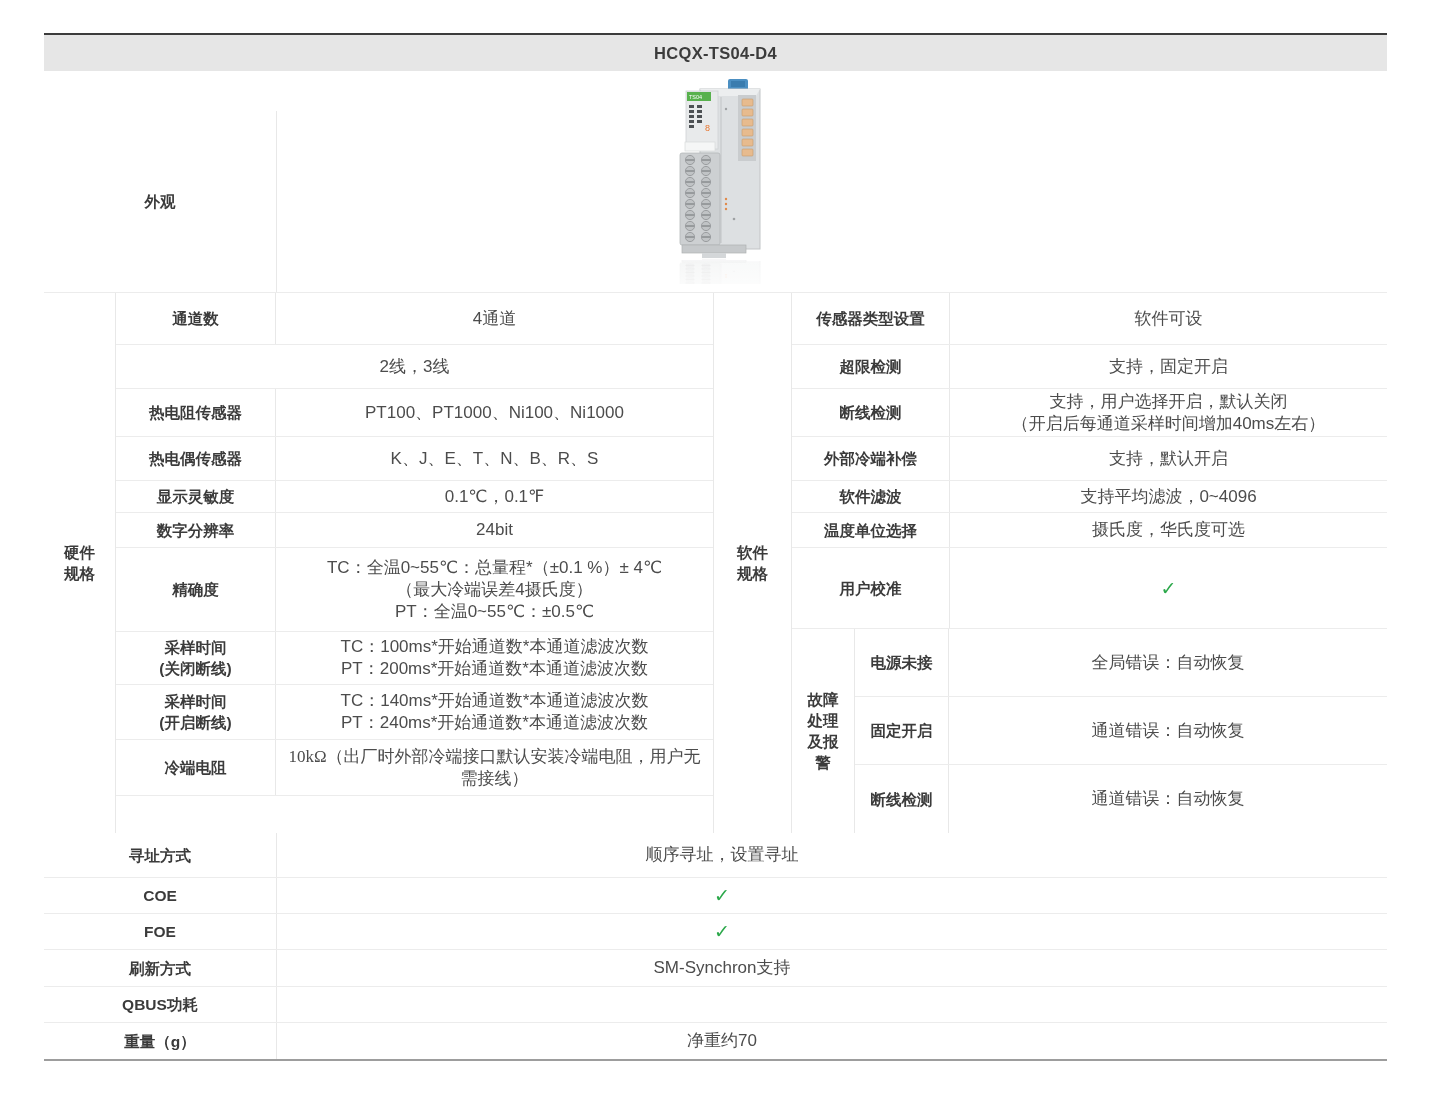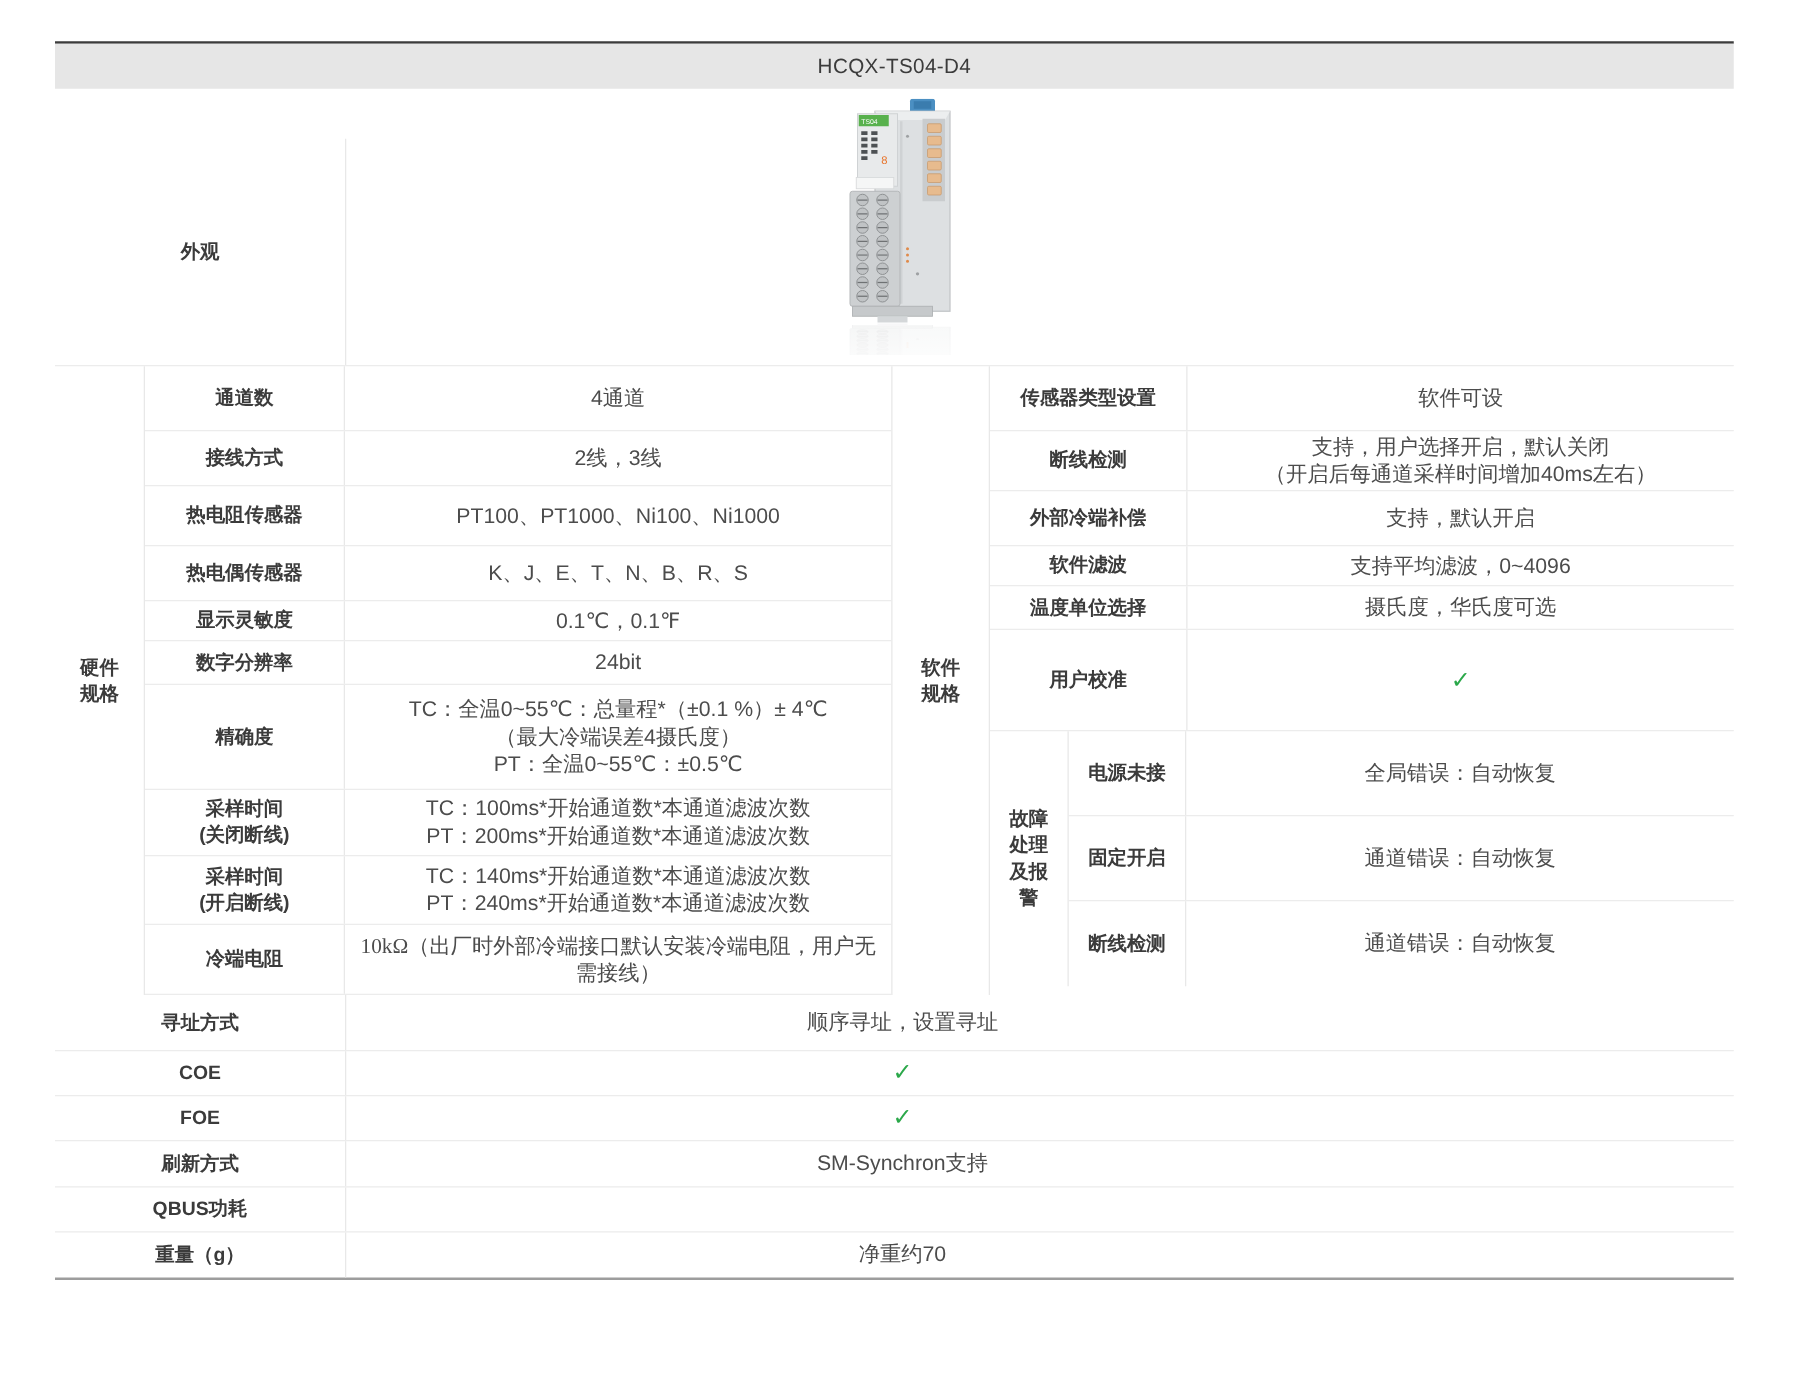--- a/index.html
+++ b/index.html
@@ -20,21 +20,21 @@
   }
   .spec-table{
     position:absolute;left:44px;top:33px;width:1343px;
     border-top:2px solid var(--border-dark);
     border-bottom:2px solid var(--border-bottom-gray);
     box-sizing:border-box;
   }
   .hdr{
     height:36px;background:var(--header-bg);
     display:flex;align-items:center;justify-content:center;
-    font-size:16.5px;font-weight:normal;color:var(--label-color);
+    font-size:16.5px;font-weight:bold;color:var(--label-color);
     letter-spacing:.3px;
   }
   .row{display:flex;border-bottom:1px solid var(--border-light);box-sizing:border-box;}
   .cell{display:flex;align-items:center;justify-content:center;box-sizing:border-box;}
   .lblc{
     font-weight:bold;color:var(--label-color);font-size:15.5px;
     white-space:pre-line;text-align:center;line-height:21px;
   }
   .valc{
     color:var(--value-color);font-size:17px;white-space:pre-line;
@@ -190,21 +190,20 @@
 
     <div class="half-left">
       <div class="cell lblc sidebar vr">硬件
 规格</div>
       <div class="rows">
         <div class="row" style="height:52px">
           <div class="cell lblc rlbl vr">通道数</div>
           <div class="cell valc rval">4通道</div>
         </div>
         <div class="row" style="height:44px">
-          <div class="cell lblc rlbl vr">接线方式</div>
           <div class="cell valc rval">2线，3线</div>
         </div>
         <div class="row" style="height:48px">
           <div class="cell lblc rlbl vr">热电阻传感器</div>
           <div class="cell valc rval">PT100、PT1000、Ni100、Ni1000</div>
         </div>
         <div class="row" style="height:44px">
           <div class="cell lblc rlbl vr">热电偶传感器</div>
           <div class="cell valc rval">K、J、E、T、N、B、R、S</div>
         </div>
@@ -241,20 +240,24 @@
       </div>
     </div>
 
     <div class="half-right">
       <div class="cell lblc sidebar-r vr">软件
 规格</div>
       <div class="rows">
         <div class="row" style="height:52px">
           <div class="cell lblc rlbl vr">传感器类型设置</div>
           <div class="cell valc rval">软件可设</div>
+        </div>
+        <div class="row" style="height:44px">
+          <div class="cell lblc rlbl vr">超限检测</div>
+          <div class="cell valc rval">支持，固定开启</div>
         </div>
         <div class="row" style="height:48px">
           <div class="cell lblc rlbl vr">断线检测</div>
           <div class="cell valc rval">支持，用户选择开启，默认关闭
 （开启后每通道采样时间增加40ms左右）</div>
         </div>
         <div class="row" style="height:44px">
           <div class="cell lblc rlbl vr">外部冷端补偿</div>
           <div class="cell valc rval">支持，默认开启</div>
         </div>

